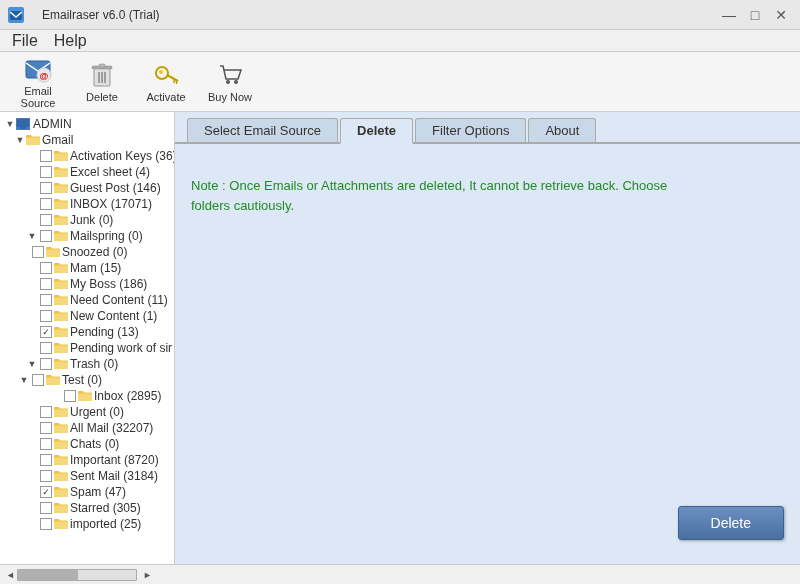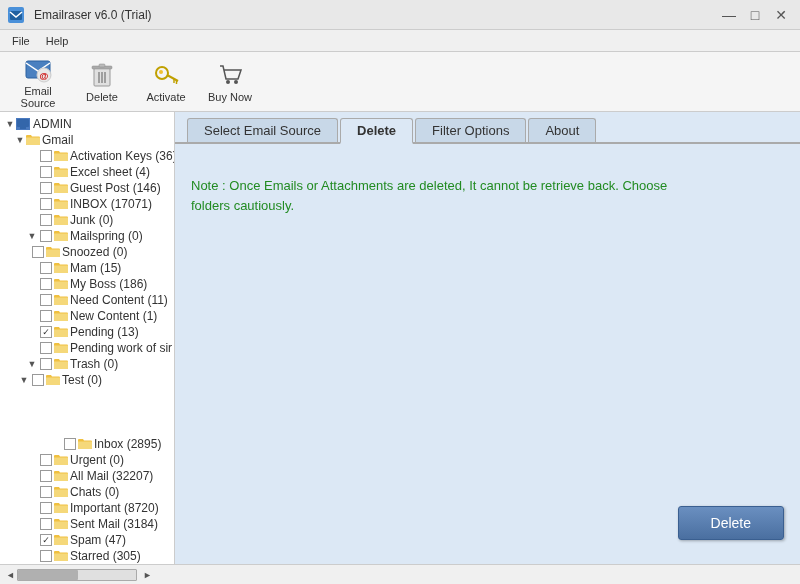--- a/index.html
+++ b/index.html
@@ -19,21 +19,21 @@
       display: flex;
       align-items: center;
       justify-content: space-between;
       padding: 0 8px;
       border-bottom: 1px solid #ccc;
       user-select: none;
     }
     .title-bar-left {
       display: flex;
       align-items: center;
-      gap: 10px;
+      gap: 18px;
     }
     .title-bar-icon {
       width: 16px;
       height: 16px;
       background: #4a90d9;
       border-radius: 2px;
       display: flex;
       align-items: center;
       justify-content: center;
       font-size: 10px;
@@ -67,21 +67,21 @@
       background: #f0f0f0;
       height: 22px;
       display: flex;
       align-items: center;
       padding: 0 4px;
       border-bottom: 1px solid #ccc;
     }
     .menu-item {
       padding: 2px 8px;
       cursor: pointer;
-      font-size: 11px;
+      font-size: 16px;
       color: #333;
       border-radius: 2px;
     }
 
     
     .toolbar {
       background: #f5f5f5;
       height: 60px;
       display: flex;
       align-items: center;
@@ -162,21 +162,21 @@
     .tree-checkbox.checked::after {
       content: '✓';
       font-size: 9px;
       color: #333;
     }
     
     .indent-0 { padding-left: 4px; }
     .indent-1 { padding-left: 14px; }
     .indent-2 { padding-left: 26px; }
     .indent-3 { padding-left: 18px; }
-    .indent-4 { padding-left: 50px; margin-top: 48px; }
+    .indent-4 { padding-left: 50px; }
 
     
     .right-panel {
       flex: 1;
       display: flex;
       flex-direction: column;
       background: #dce8f5;
     }
 
     

